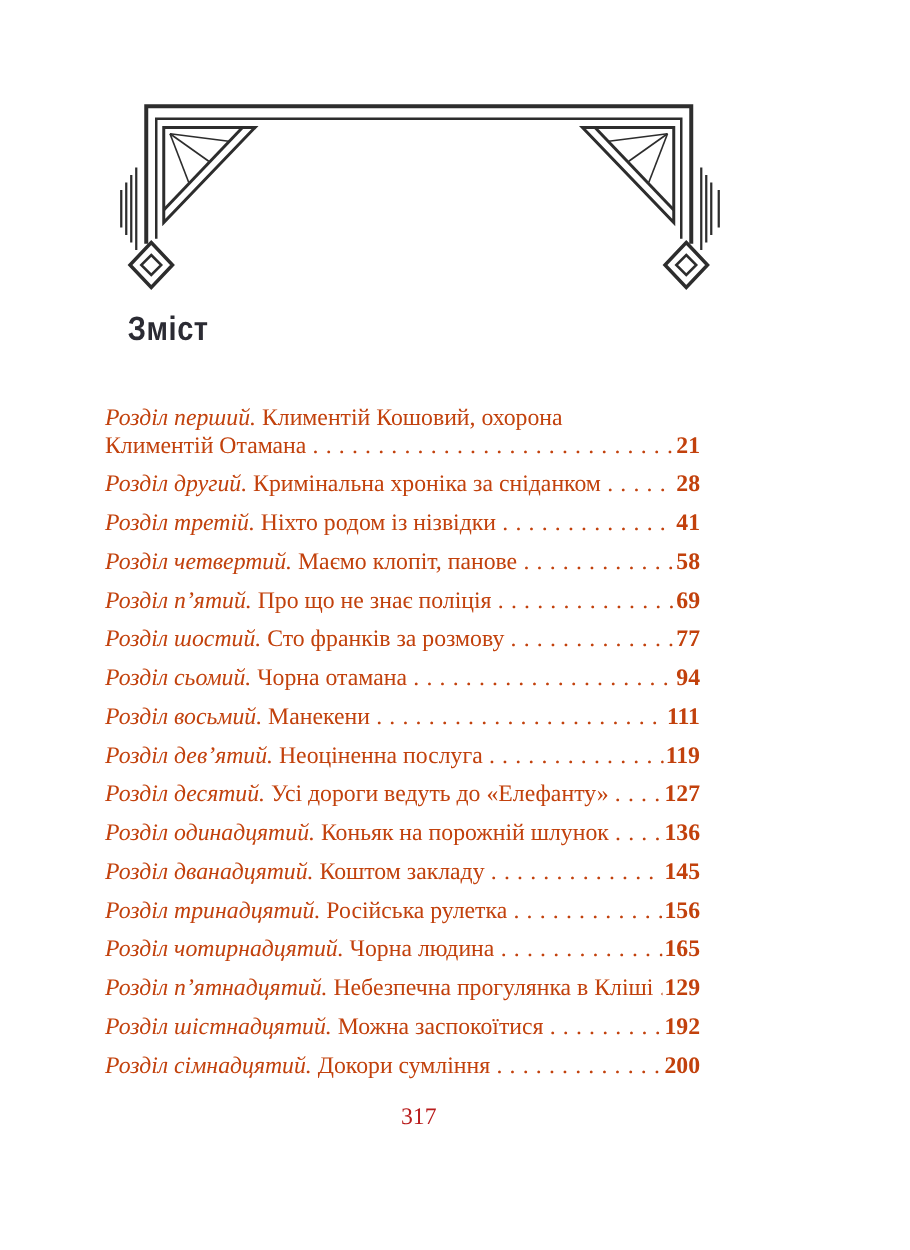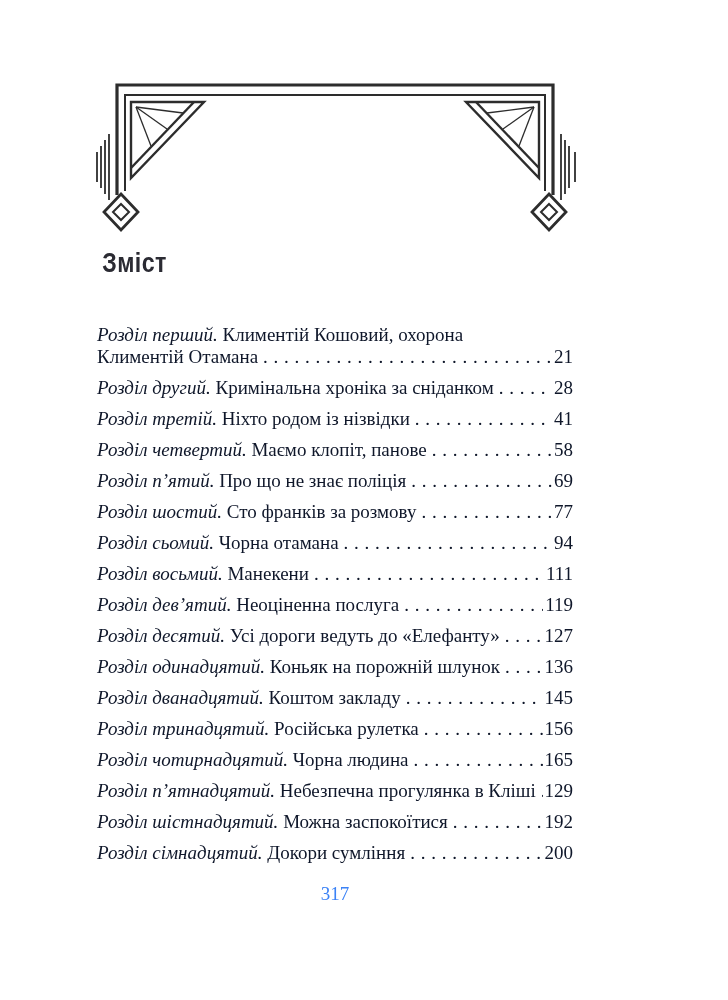--- a/index.html
+++ b/index.html
@@ -37,49 +37,49 @@
     line-height: 30px;
     color: #2b2b33;
     transform: scaleX(0.86);
     transform-origin: center;
     letter-spacing: 0.5px;
   }
 
   
   .toc {
     position: absolute;
-    left: 97px; top: 324px; width: 476px;
+    left: 84px; top: 324px; width: 476px;
     font-size: 19px;
     line-height: 22px;
-    color: #0f172a;
+    color: #c2410c;
   }
   .toc-entry { margin-bottom: 9px; }
   .toc-line { display: flex; align-items: baseline; }
   .toc-text { white-space: nowrap; }
   .chapter-label { font-style: italic; }
   .dots {
     flex: 1 1 auto;
     overflow: hidden;
     white-space: nowrap;
     margin: 0 2px 0 5px;
     letter-spacing: 0.5px;
     min-width: 0;
   }
   .dots::after {
     content: ". . . . . . . . . . . . . . . . . . . . . . . . . . . . . . . . . . . . . . . . . . . . . . . . . . . . . . . . . . . .";
   }
-  .page-num { flex: 0 0 auto; }
+  .page-num { flex: 0 0 auto; font-weight: bold; }
 
   
   .folio {
     position: absolute;
     left: 97px; top: 883px; width: 476px;
     text-align: center;
     font-size: 19px;
-    color: #3b82f6;
+    color: #b91c1c;
   }
 </style>
 </head>
 <body>
 
 <div class="page">
 
   <div class="ornament">
     <svg viewBox="0 0 492 160" fill="none" stroke="#2d2d2d">
 

